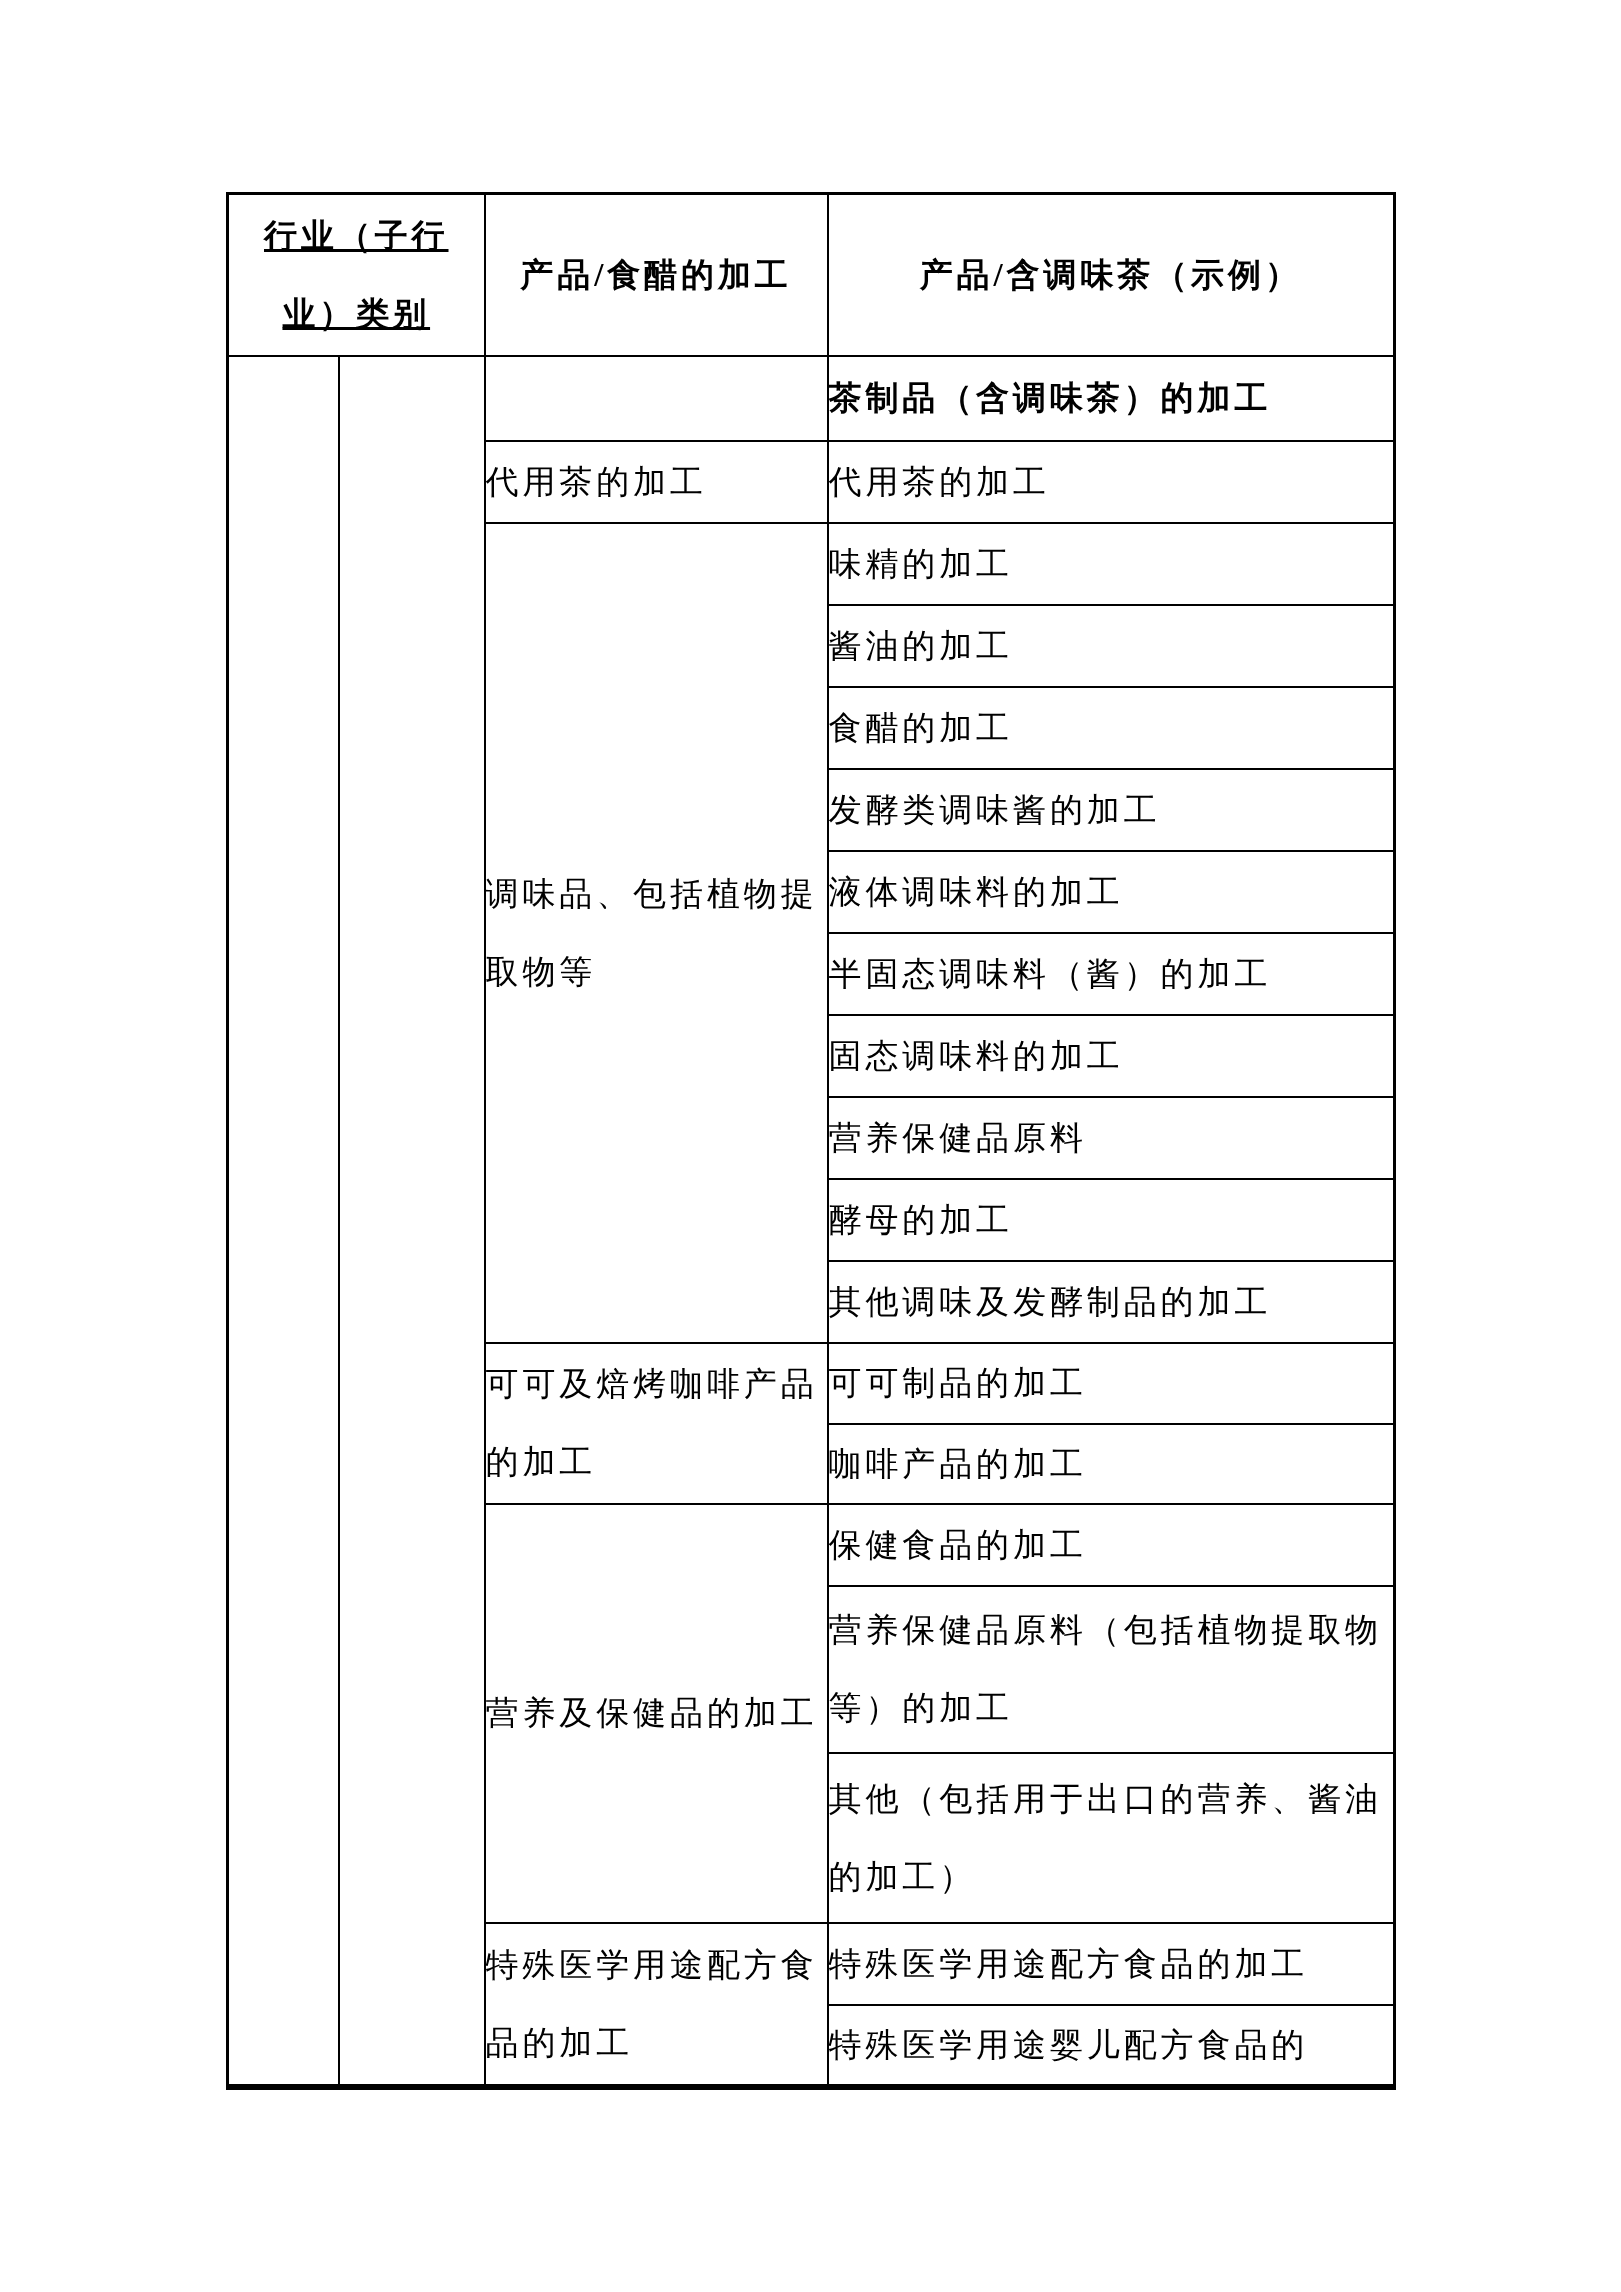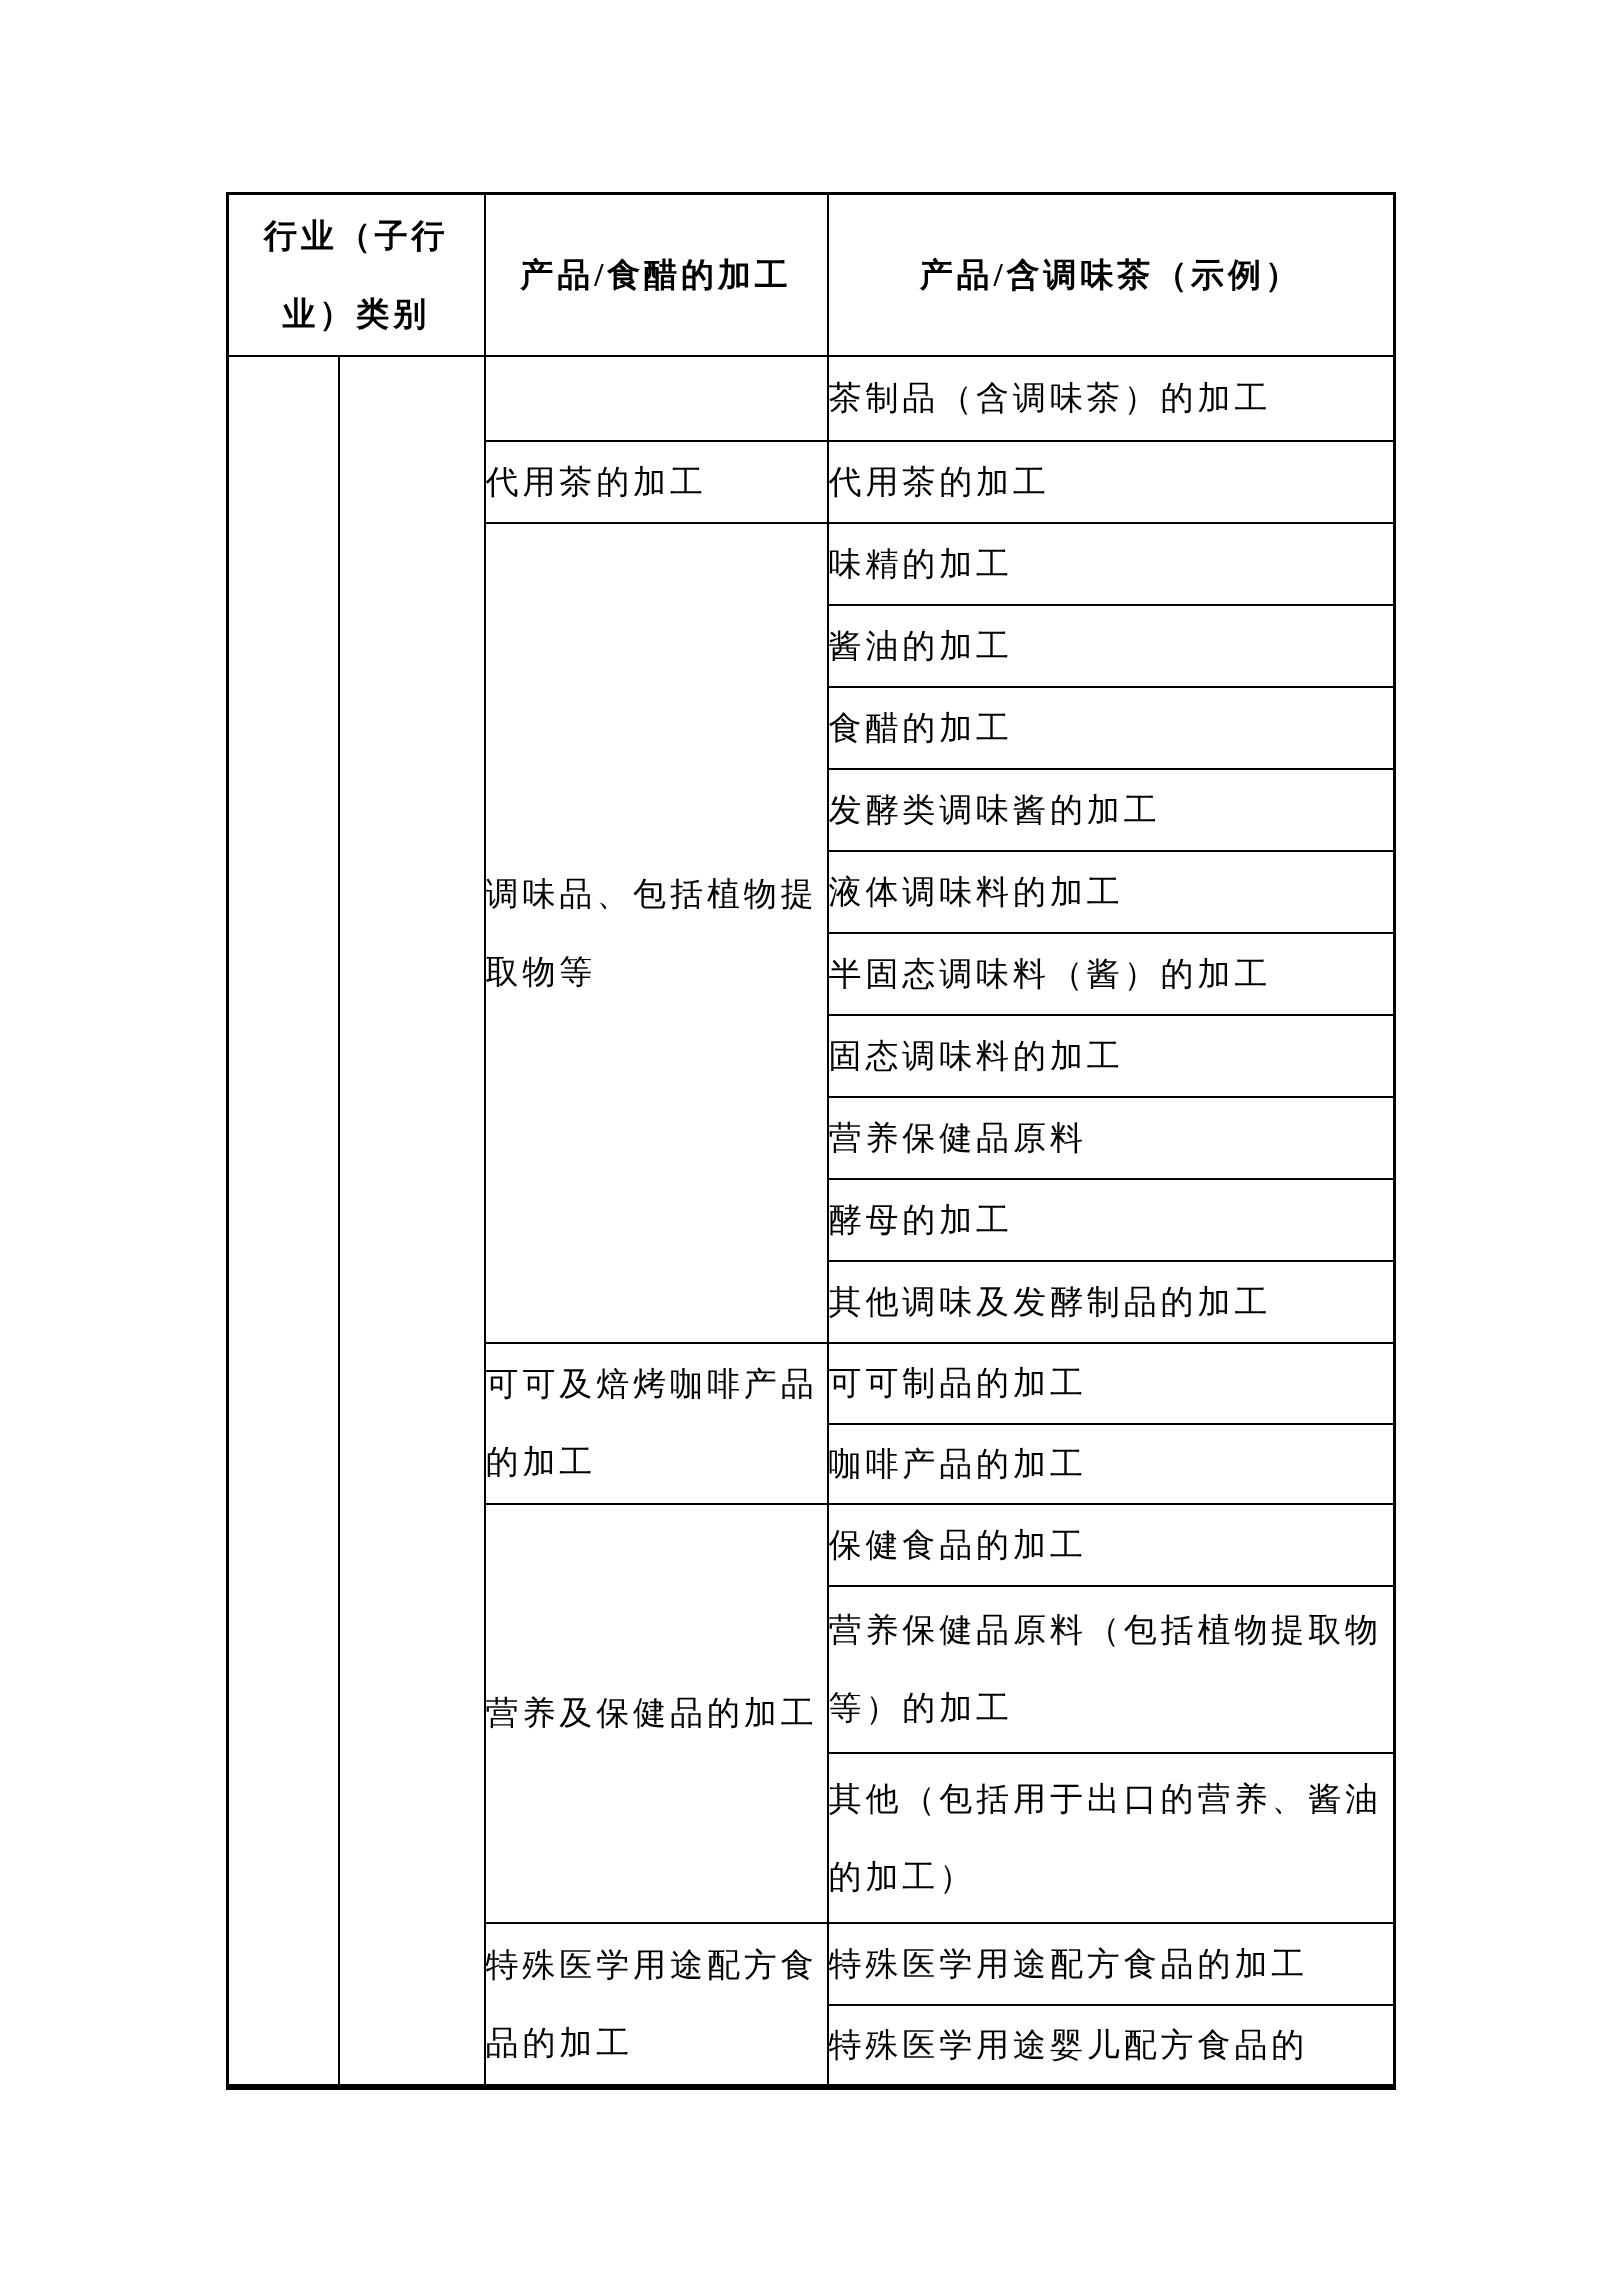--- a/index.html
+++ b/index.html
@@ -36,32 +36,32 @@
     word-break: break-all;
     line-break: strict;
   }
   th.hdr {
     font-weight: bold;
     font-size: 36px;
     letter-spacing: 2.9px;
     line-height: 80px;
     text-align: center;
   }
-  th.hdr-industry { padding: 0 24.5px; }
+  th.hdr-industry { padding: 0 24.5px; text-decoration: underline; }
   td.cat {
     text-align: left;
     padding: 0 9.8px 0 12.7px;
   }
   td.sub {
     text-align: left;
     padding: 0 5.9px 0 15.7px;
   }
   td.blank-col { padding: 0; }
   tr.h-header { height: 162px; }
-  tr.r1  { height: 85px; }
+  tr.r1  { height: 85px; font-weight: bold; }
   tr.r2, tr.r3, tr.r4, tr.r5, tr.r6, tr.r7, tr.r8,
   tr.r9, tr.r10, tr.r11, tr.r12, tr.r15, tr.r18 { height: 82px; }
   tr.r13 { height: 81px; }
   tr.r14 { height: 80px; }
   tr.r16 { height: 167px; }
   tr.r17 { height: 170px; }
   tr.r19 { height: 78px; }
 </style>
 </head>
 <body>

